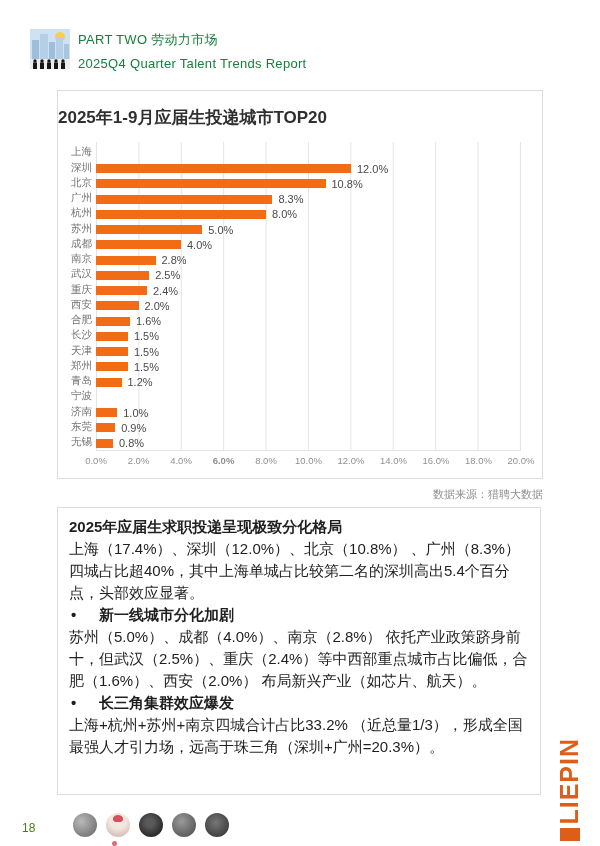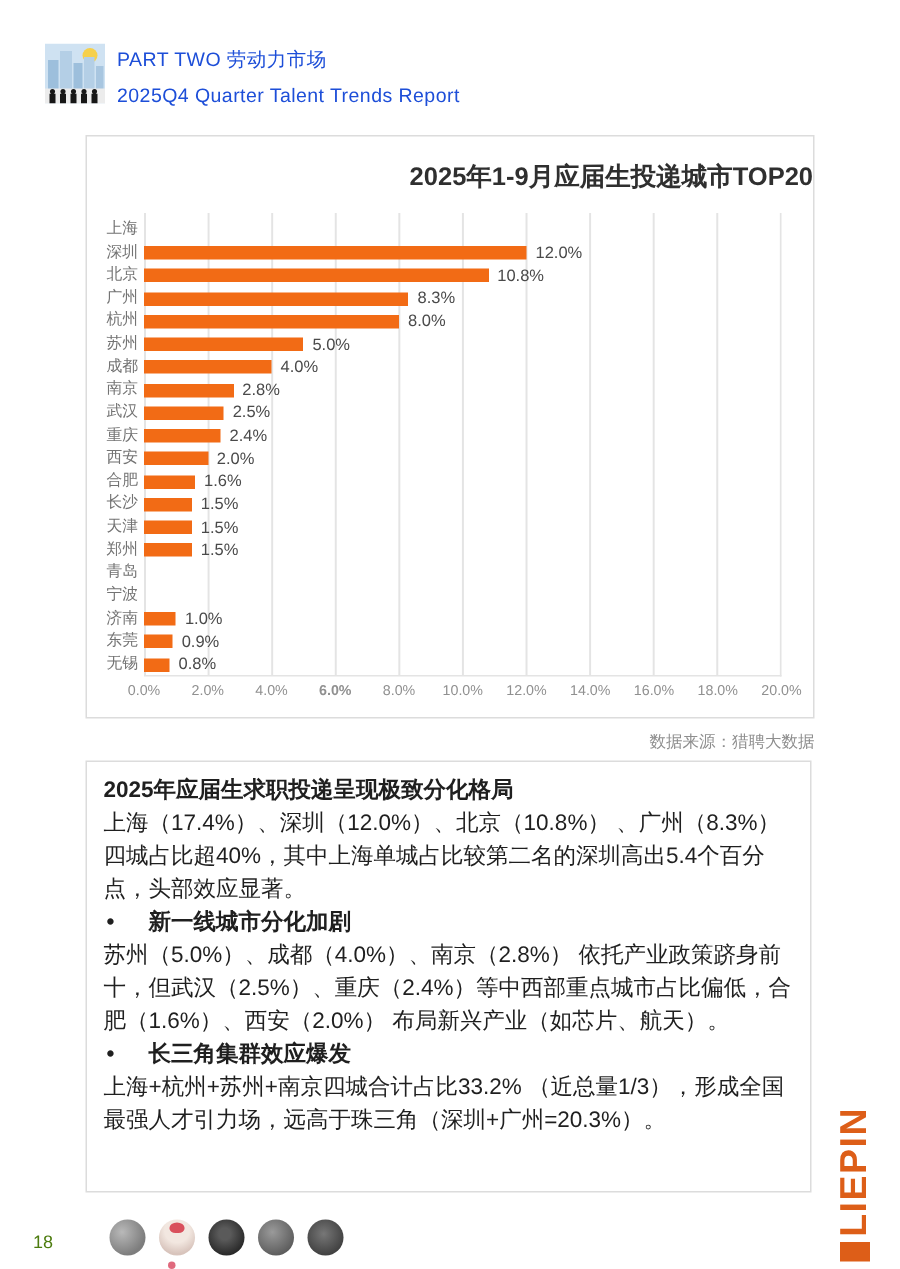--- a/index.html
+++ b/index.html
@@ -3,26 +3,26 @@
 <meta charset="utf-8">
 <style>
   * { margin:0; padding:0; box-sizing:border-box; }
   html,body { background:#ffffff; }
   body { font-family:"Liberation Sans","DejaVu Sans",sans-serif; }
   .page { position:relative; width:600px; height:846px; background:#ffffff; overflow:hidden; margin:0 auto; }
 
   
   .hdr-logo { position:absolute; left:30px; top:29px; width:40px; height:40px; }
   .hdr-text { position:absolute; left:78px; top:31px; display:flex; flex-direction:column; gap:7px; }
-  .hdr-line { font-size:13px; color:#1d4ed8; letter-spacing:.3px; }
+  .hdr-line { font-size:13px; color:#15803d; letter-spacing:.3px; }
 
   
   .chart-box { position:absolute; left:57px; top:90px; width:486px; height:389px;
                border:1px solid #dcdcdc; background:#ffffff; }
-  .chart-title { text-align:right; padding-top:15px; font-size:17px; font-weight:bold; color:#2f2f2f; }
+  .chart-title { text-align:left; padding-top:15px; font-size:17px; font-weight:bold; color:#2f2f2f; }
   .chart-body { position:absolute; left:0; top:51px; width:484px; }
   .gridlines { position:absolute; left:38px; top:0; width:425px; height:309px;
                background-image:linear-gradient(to right,#e4e4e4 1px,transparent 1px);
                background-size:10% 100%; border-right:1px solid #e4e4e4; border-bottom:1px solid #e4e4e4; }
   .rows { position:relative; display:flex; flex-direction:column; height:309px; padding:2px 0; }
   .chart-row { flex:1; display:flex; align-items:flex-end; }
   .row-label { width:34px; text-align:right; font-size:10.5px; color:#737373; flex:none; }
   .row-track { position:relative; width:425px; margin-left:4px; display:flex; align-items:center; flex:none; }
   .row-bar { height:9px; background:#F26B15; }
   .row-value { font-size:11px; color:#4a4a4a; margin-left:6px; white-space:nowrap; }
@@ -194,20 +194,24 @@
           </div>
           <div class="chart-row">
             <span class="row-label">郑州</span>
             <div class="row-track">
               <div class="row-bar" style="width: 7.5%; background: rgb(242, 107, 21);"></div>
               <span class="row-value">1.5%</span>
             </div>
           </div>
           <div class="chart-row">
             <span class="row-label">青岛</span>
+            <div class="row-track">
+              <div class="row-bar" style="width: 6%; background: rgb(242, 107, 21);"></div>
+              <span class="row-value">1.2%</span>
+            </div>
           </div>
           <div class="chart-row">
             <span class="row-label">宁波</span>
           </div>
           <div class="chart-row">
             <span class="row-label">济南</span>
             <div class="row-track">
               <div class="row-bar" style="width: 5%; background: rgb(242, 107, 21);"></div>
               <span class="row-value">1.0%</span>
             </div>

